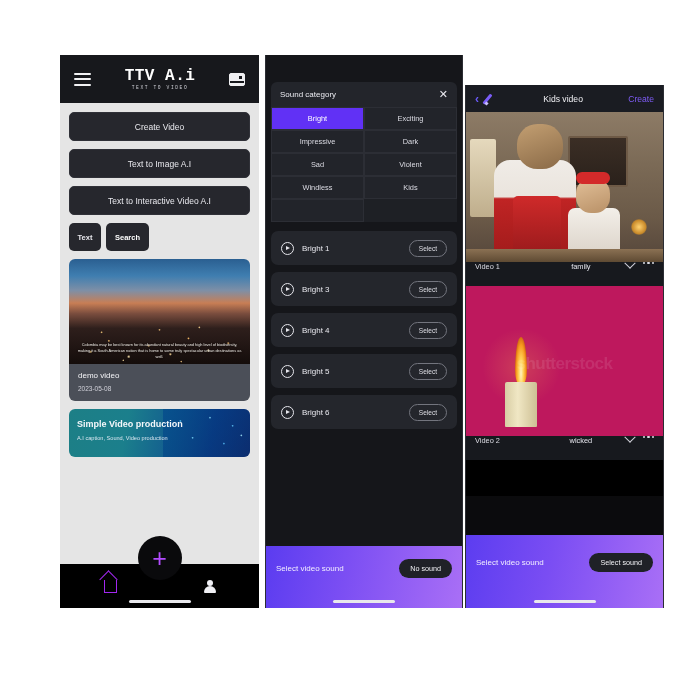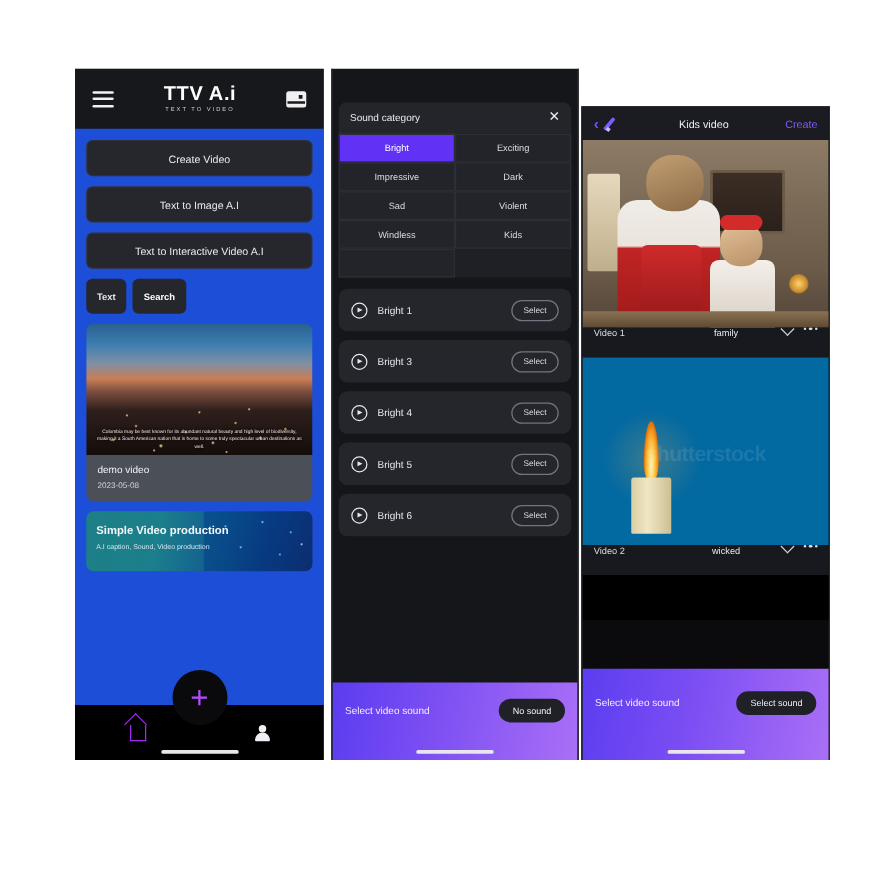--- a/index.html
+++ b/index.html
@@ -21,37 +21,38 @@
   #panel2 { left: 265px; top: 55px;  width: 198px; height: 553px; background:#15161a;
             border-left:1px solid #2b2d33; border-right:1px solid #2b2d33; }
   #panel3 { left: 465px; top: 85px;  width: 199px; height: 523px; background:#0b0b0d;
             border-left:1px solid #2b2d33; border-right:1px solid #2b2d33; }
 
   
   .p1-topbar {
     height: 48px; background:#17181c;
     display:flex; align-items:center; justify-content:space-between;
     padding: 0 14px;
+    font-family: Liberation Mono, monospace;
   }
   .hamburger { width:17px; height:13px; display:flex; flex-direction:column; justify-content:space-between; cursor:pointer;}
   .hamburger i { display:block; height:2px; background:#f2f2f4; border-radius:1px; }
   .brand { text-align:center; line-height:1; }
   .brand-main { font-size:16px; font-weight:700; color:#ffffff; letter-spacing:0.5px; }
   .brand-sub { font-size:4.6px; color:#cfcfd6; letter-spacing:1.6px; margin-top:2px; }
   .wallet-icon { width:16px; height:13px; border:1.6px solid #f0f0f2; border-radius:2px; position:relative; background:#f0f0f2;}
   .wallet-icon::after{ content:""; position:absolute; left:0; right:0; bottom:2px; height:2px; background:#17181c;}
   .wallet-icon::before{ content:""; position:absolute; right:2px; top:2px; width:3px; height:3px; background:#17181c;}
 
   .p1-hero {
     height: 30px;
     background: linear-gradient(100deg,#6a4ef0 0%, #8a5bf2 45%, #a76ef5 100%);
     display:flex; align-items:center; padding-left:10px;
   }
   .p1-hero-title{ font-size:11.5px; font-weight:700; color:#fff; letter-spacing:0.6px;}
-  .p1-body{ background:#1d4ed8; padding: 9px 9px 0 9px; height: calc(100% - 78px); position:relative;}
+  .p1-body{ background:#e5e5e5; padding: 9px 9px 0 9px; height: calc(100% - 78px); position:relative;}
   .p1-btn{
     height: 29px; background:#26272d; border-radius:5px;
     display:flex; align-items:center; justify-content:center;
     color:#e9e9ee; font-size:8.5px; margin-bottom:8px; cursor:pointer;
     border:1px solid #303138;
   }
   .search-row{ display:flex; gap:5px; margin-bottom:8px; }
   .search-tag{ width:32px; height:28px; background:#26272d; border-radius:5px;
                display:flex; align-items:center; justify-content:center; color:#e7e7ec; font-size:7.5px; font-weight:700;}
   .search-input{ flex:1; height:28px; background:#26272d; border-radius:5px; border:none;
@@ -201,21 +202,21 @@
             background:linear-gradient(#cf2a2a,#93181a); border-radius:5px 5px 0 0;}
   .girl-head{ position:absolute; left:56%; top:44%; width:17%; height:23%; border-radius:45%;
             background:linear-gradient(160deg,#e3c19a,#b89066);}
   .girl-bow{ position:absolute; left:56%; top:40%; width:17%; height:8%;
             background:#d32a2a; border-radius:6px;}
   .girl-body{ position:absolute; left:52%; top:64%; width:26%; height:36%;
             background:linear-gradient(#f3efe9,#d8cfc4); border-radius:7px 7px 0 0;}
   .counter{ position:absolute; left:0; right:0; bottom:0; height:9%;
             background:linear-gradient(#8b7153,#5e4a33);}
 
-  .candle-thumb{ height:150px; position:relative; background:#0369a1; overflow:hidden;}
+  .candle-thumb{ height:150px; position:relative; background:#be185d; overflow:hidden;}
   .candle-body{ position:absolute; left:20%; bottom:6%; width:16%; height:30%;
             background:linear-gradient(90deg,#d8cda4,#f0e7c4 40%,#cdbf94);
             border-radius:2px 2px 1px 1px;}
   .candle-flame{ position:absolute; left:25%; bottom:34%; width:6%; height:32%;
             background:radial-gradient(ellipse at 50% 75%, #fff3c4 0%, #ffd257 28%, #f79a1e 55%, #c4550a 78%, rgba(0,0,0,0) 92%);
             border-radius:50% 50% 45% 45%/70% 70% 30% 30%;}
   .candle-glow{ position:absolute; left:8%; bottom:20%; width:40%; height:52%;
             background:radial-gradient(ellipse, rgba(255,190,80,.22), rgba(0,0,0,0) 70%);}
   .watermark{ position:absolute; left:50%; top:52%; transform:translate(-50%,-50%);
             font-size:17px; font-weight:700; color:rgba(255,255,255,.10); letter-spacing:-0.5px;}

